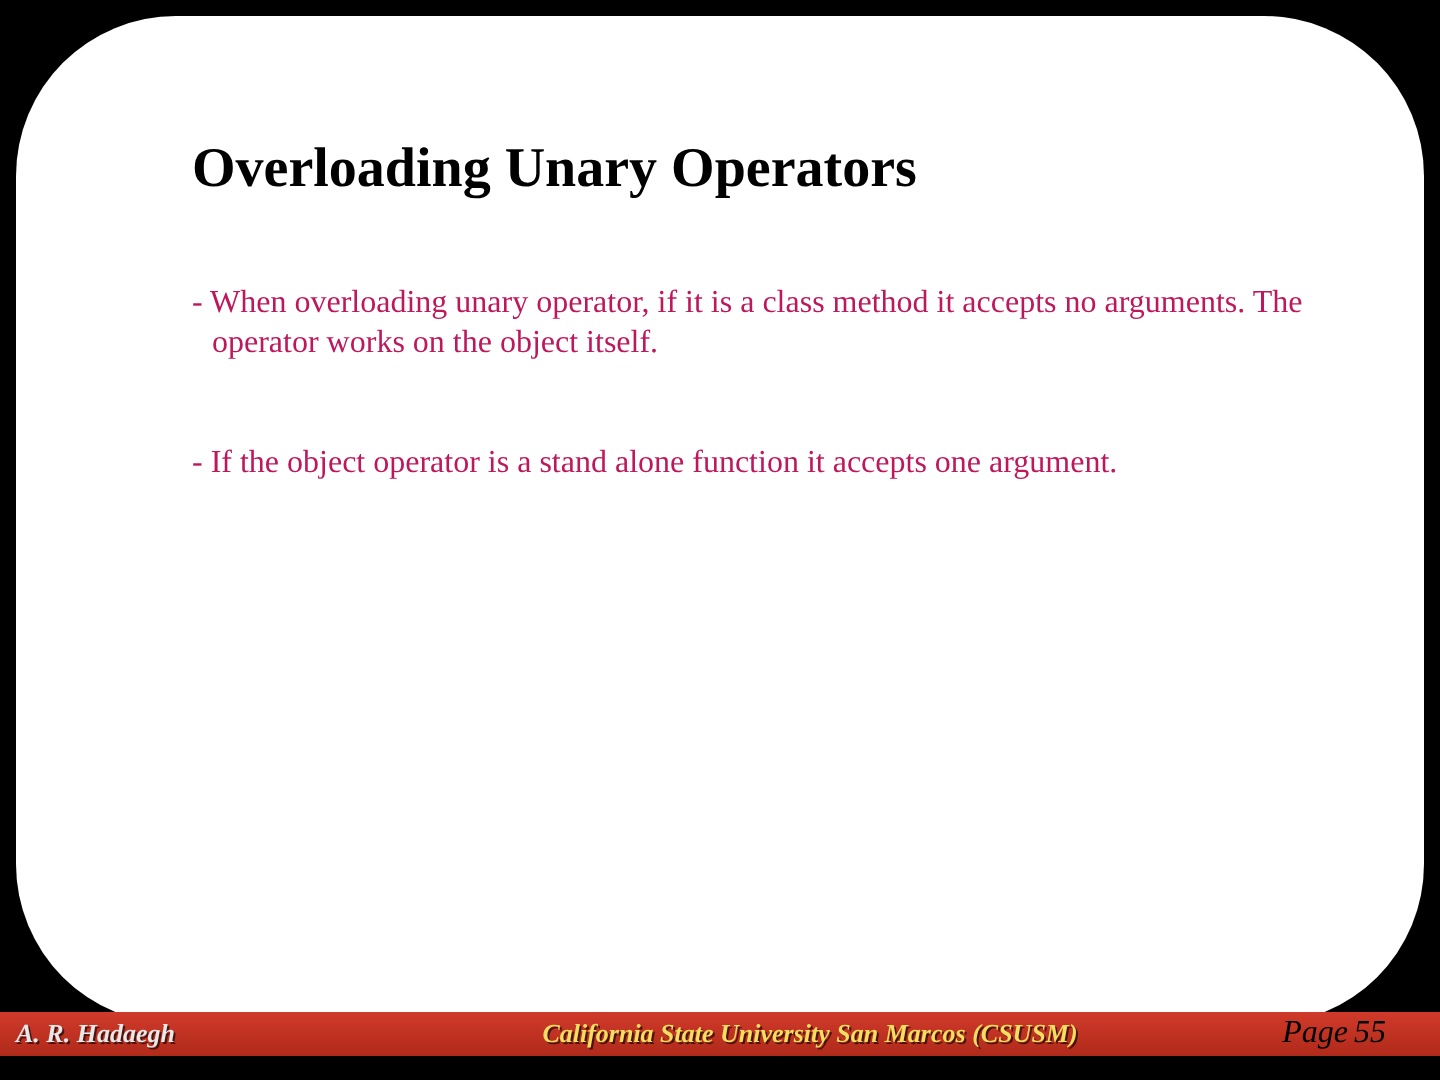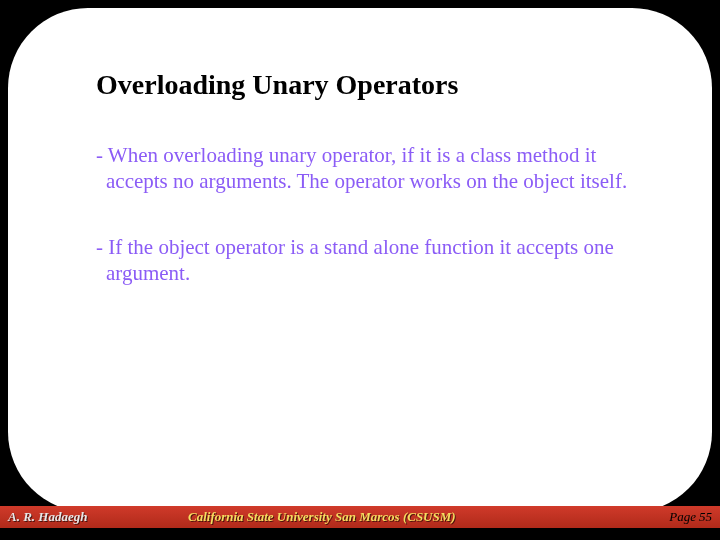--- a/index.html
+++ b/index.html
@@ -29,22 +29,22 @@
     padding: 60px 60px 20px 88px;
   }
   .title {
     font-size: 28px;
     font-weight: bold;
     color: #000;
     margin: 0 0 40px 0;
     line-height: 1.2;
   }
   .body-text {
-    font-size: 21px;
-    color: #8b5cf6;
+    font-size: 16px;
+    color: #be185d;
     line-height: 1.25;
   }
   .para {
     margin-bottom: 40px;
     text-indent: -10px;
     padding-left: 10px;
   }
   .footer {
     position: absolute;
     left: 0;
@@ -61,32 +61,32 @@
     font-size: 13px;
     font-style: italic;
     font-weight: bold;
     color: #e8e8e8;
     text-shadow: 1px 1px 0 rgba(0,0,0,0.6);
     flex: 0 0 auto;
     width: 180px;
   }
   .footer-center {
     flex: 1 1 auto;
-    text-align: left;
+    text-align: center;
     font-size: 13px;
     font-style: italic;
     font-weight: bold;
     color: #f5dd60;
     text-shadow: 1px 1px 0 rgba(0,0,0,0.6);
   }
   .footer-right {
     flex: 0 0 auto;
     width: 90px;
-    text-align: right;
-    font-size: 13px;
+    text-align: center;
+    font-size: 16px;
     font-style: italic;
     color: #000;
   }
   .footer-right .page-label {
     font-weight: normal;
   }
   .footer-right .page-num {
     font-weight: normal;
     color: #000;
     margin-left: 3px;

